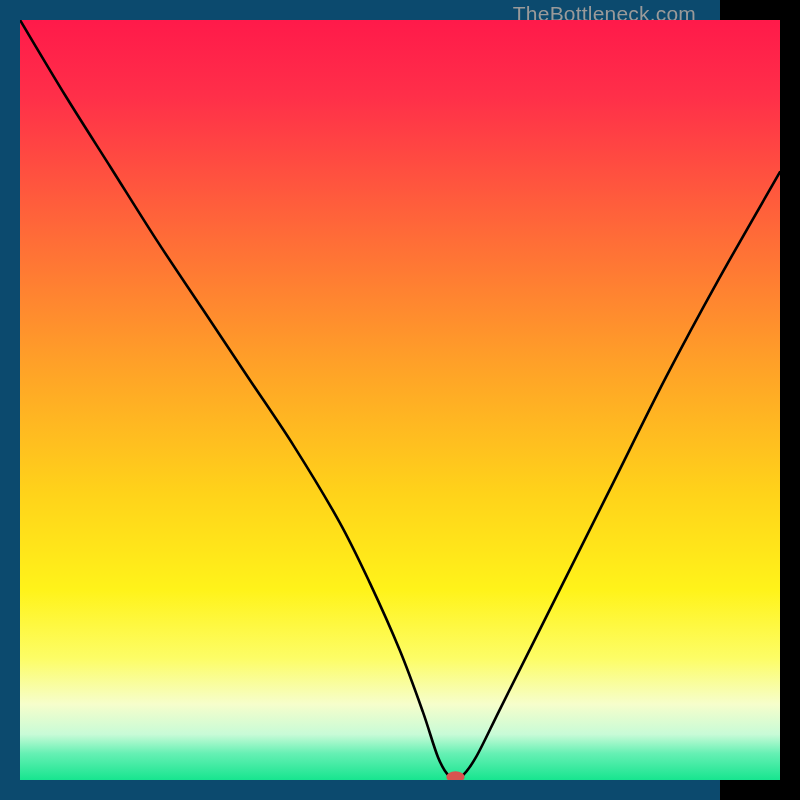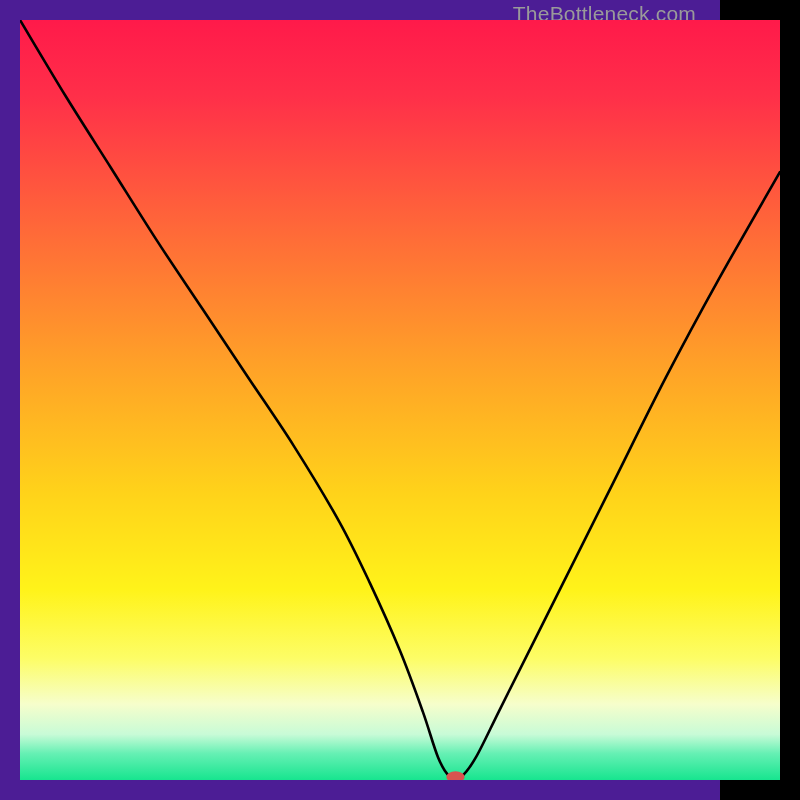--- a/index.html
+++ b/index.html
@@ -8,21 +8,21 @@
     width: 800px;
     height: 800px;
     overflow: hidden;
     background: #000;
     font-family: Arial, Helvetica, sans-serif;
   }
   .frame {
     position: relative;
     width: 720px;
     height: 800px;
-    background: #4c1d95;
+    background: #0c4a6e;
   }
   .plot-area {
     position: absolute;
     left: 20px;
     top: 20px;
     width: 760px;
     height: 760px;
     overflow: hidden;
   }
   .watermark {

